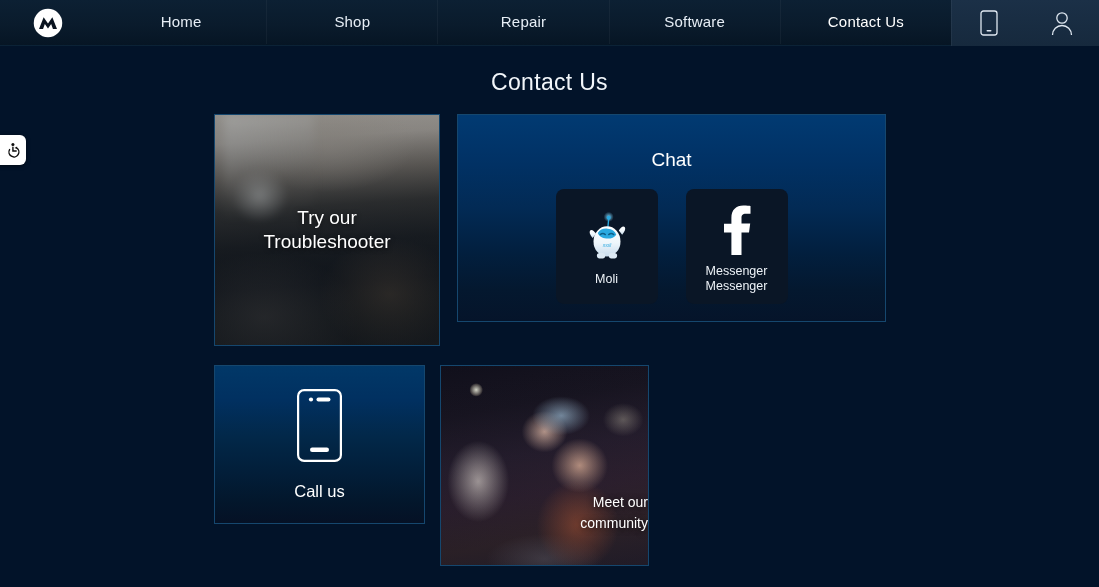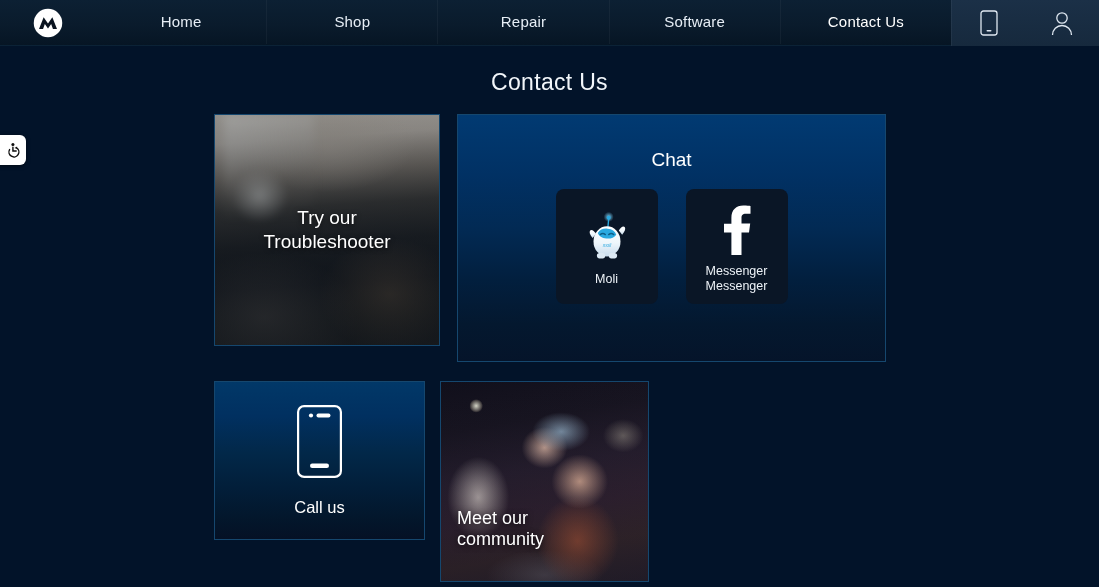--- a/index.html
+++ b/index.html
@@ -197,21 +197,21 @@
     cursor: pointer;
     display: flex;
     align-items: center;
     justify-content: center;
     text-shadow: 0 1px 3px rgba(0,0,0,.6);
   }
 
   
   .card-chat {
     width: 429px;
-    height: 248px;
+    height: 208px;
     flex: 0 0 429px;
     background: linear-gradient(180deg, #01386e 0%, #013163 22%, #032murky 0%, #022a52 45%, #021f3e 68%, #04182f 86%, #061226 100%);
     background: linear-gradient(180deg, #013a72 0%, #013164 24%, #022a54 46%, #021f3e 67%, #04182f 85%, #05142a 100%);
     display: flex;
     flex-direction: column;
     align-items: center;
   }
   .chat-title {
     font-size: 19px;
     color: #ffffff;
@@ -288,22 +288,22 @@
       linear-gradient(170deg, #12101c 0%, #1a1622 22%, #2a2030 44%, #352433 62%, #3b2a2e 80%, #2e2430 100%);
   }
   .comm-overlay {
     position: absolute; inset: 0;
     background: linear-gradient(180deg, rgba(5,10,22,.12) 0%, rgba(5,10,22,.18) 50%, rgba(5,10,22,.34) 100%);
   }
   .comm-label {
     position: absolute;
     left: 0; right: 0;
     top: 126px;
-    text-align: left;
-    font-size: 18px;
+    text-align: right;
+    font-size: 14px;
     line-height: 21px;
     color: #ffffff;
     text-shadow: 0 1px 6px rgba(0,0,0,.75);
     padding-left: 16px;
   }
 </style>
 </head>
 <body>
 
 <div class="navbar">

